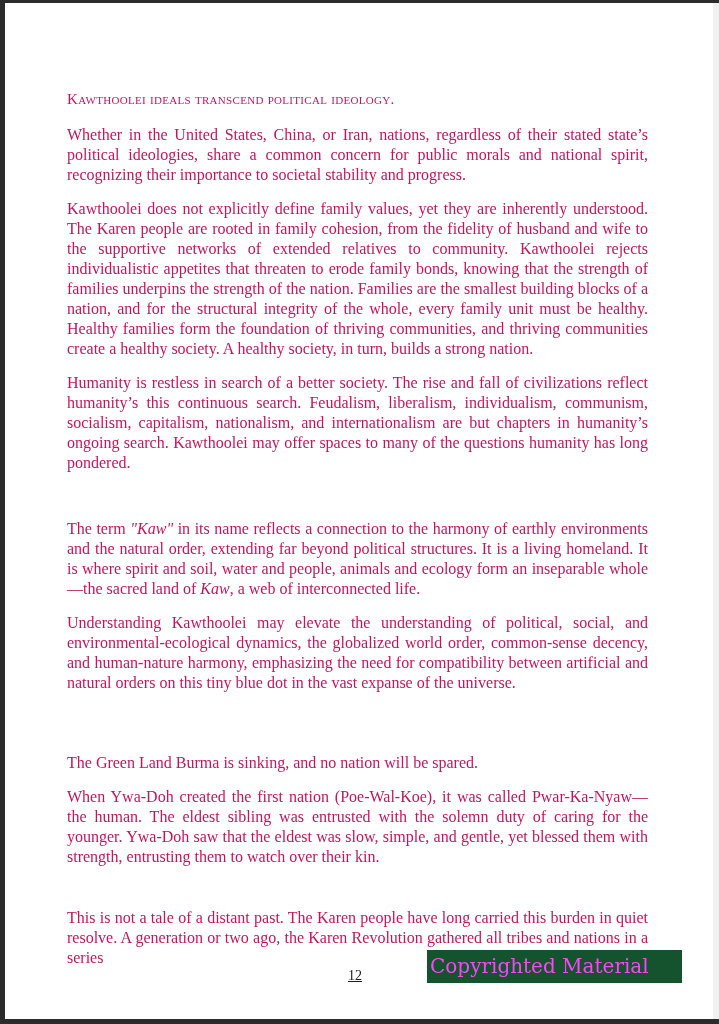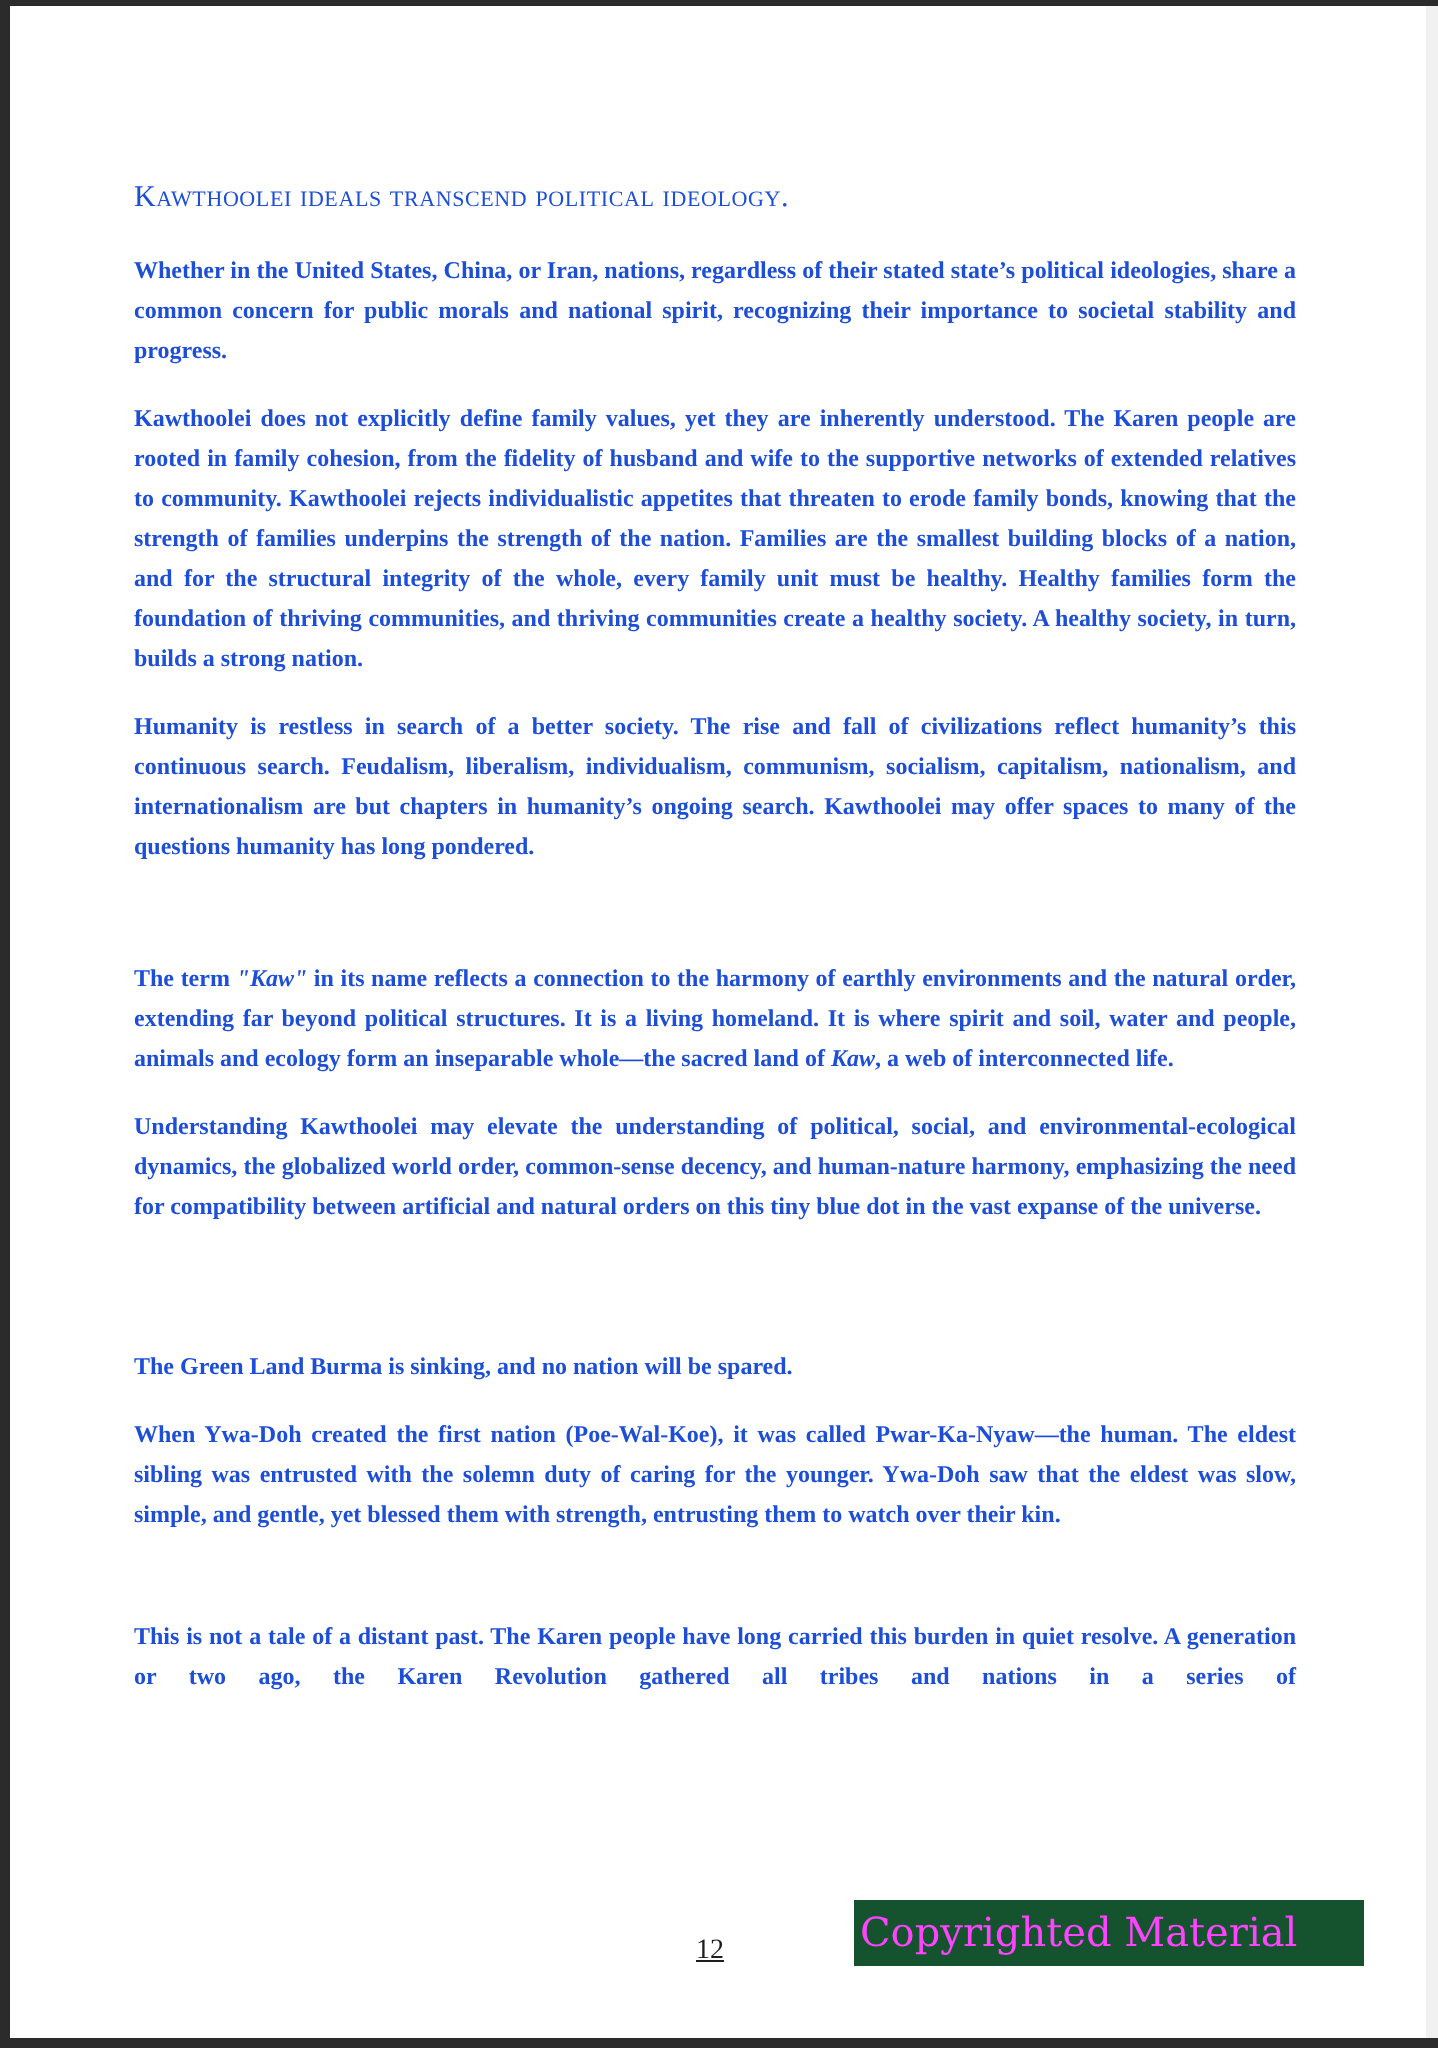--- a/index.html
+++ b/index.html
@@ -26,36 +26,35 @@
     left: 0; right: 0; top: 43px;
     text-align: center;
     color: #3d7fbf;
     font-size: 14.3px;
     letter-spacing: 0.1px;
   }
   .content {
     position: absolute;
     left: 62px; top: 86px;
     width: 581px;
-    color: #1d4ed8;
+    color: #be185d;
   }
   .section-title {
     font-variant: small-caps;
     font-size: 15px;
     letter-spacing: 0.3px;
     margin: 0;
     line-height: 20px;
     font-weight: normal;
   }
   p.body {
     margin: 0;
-    font-size: 12px;
+    font-size: 16px;
     line-height: 20px;
     text-align: justify;
-    font-weight: bold;
   }
   p.body em { font-style: italic; }
   .gap-sm { height: 14px; }
   .gap-md { height: 16px; }
   .gap-lg { height: 34px; }
   .page-number {
     position: absolute;
     left: 340px; top: 968px;
     width: 30px;
     text-align: center;

